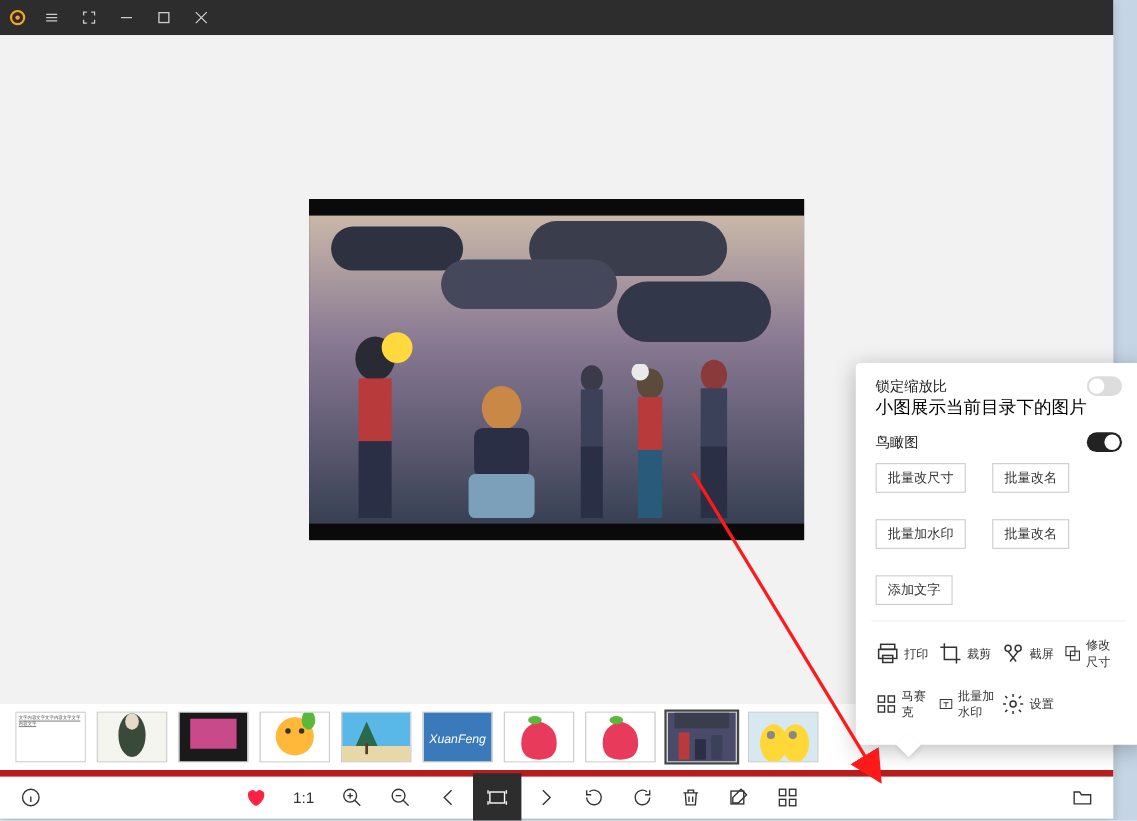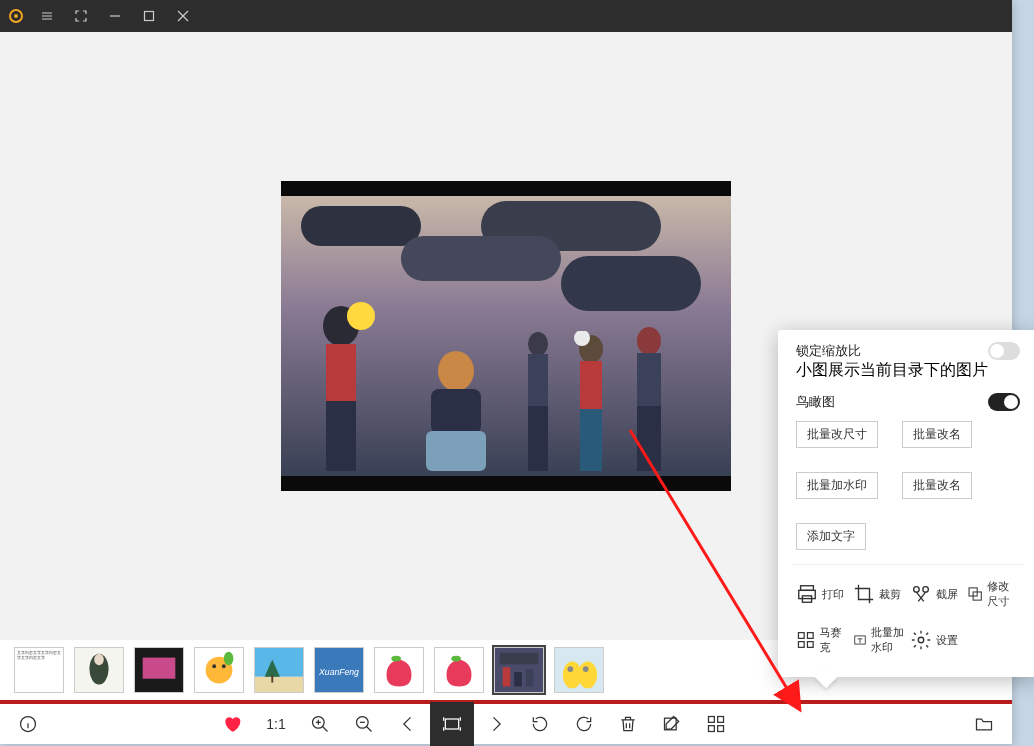--- a/index.html
+++ b/index.html
@@ -15,24 +15,24 @@
   .titlebar .win-btn svg { width: 12px; height: 12px; stroke: #ccc; fill: none; stroke-width: 1.2; }
   
   .canvas { flex: 1; background: #f2f2f2; position: relative; display: flex; align-items: center; justify-content: center; }
   .image-frame { width: 450px; height: 310px; background: #111; display: flex; flex-direction: column; }
   .image-bar { height: 15px; background: #0a0a0a; }
   .image-art { flex: 1; position: relative; overflow: hidden; background: linear-gradient(180deg,#c9b8a8 0%, #8a7a94 40%, #384054 100%); }
   .cloud { position:absolute; background:#2e3240; border-radius: 40px; }
   .fig { position:absolute; bottom:0; }
   
   .thumbs { height: 60px; background:#fff; display:flex; align-items:center; gap:10px; padding: 0 14px; }
-  .thumb { width:50px; height:46px; background:#eee; border:1px solid #ccc; display:flex; align-items:center; justify-content:center; font-size:9px; color:#888; overflow:hidden; }
+  .thumb { width:64px; height:46px; background:#eee; border:1px solid #ccc; display:flex; align-items:center; justify-content:center; font-size:9px; color:#888; overflow:hidden;text-decoration:underline; }
   .thumb.sel { outline:2px solid #444; }
   
-  .bottombar { height: 44px; background:#fff; border-top:4px solid #b91c1c; display:flex; align-items:center; padding:0 6px; }
+  .bottombar { height: 44px; background:#fff; border-top:6px solid #b91c1c; display:flex; align-items:center; padding:0 6px; }
   .bbtn { width:44px; height:44px; display:flex; align-items:center; justify-content:center; cursor:pointer; }
   .bbtn svg { width:20px; height:20px; stroke:#333; fill:none; stroke-width:1.5; }
   .bbtn.active { background:#2d2d2d; }
   .bbtn.active svg { stroke:#fff; }
   .bbtn.red svg { fill:#ff2244; stroke:none; }
   .bbtn.txt { font-size:14px; color:#333; }
   .spacer { flex:1; }
   
   .popup { position:absolute; right:-4px; top:330px; width:260px; background:#fff; border-radius:4px; box-shadow:0 4px 20px rgba(0,0,0,0.25); padding:12px 18px 16px; z-index:10; }
   .popup .tail { position:absolute; bottom:-8px; left:40px; width:16px; height:16px; background:#fff; transform:rotate(45deg); box-shadow:2px 2px 4px rgba(0,0,0,0.1); }

